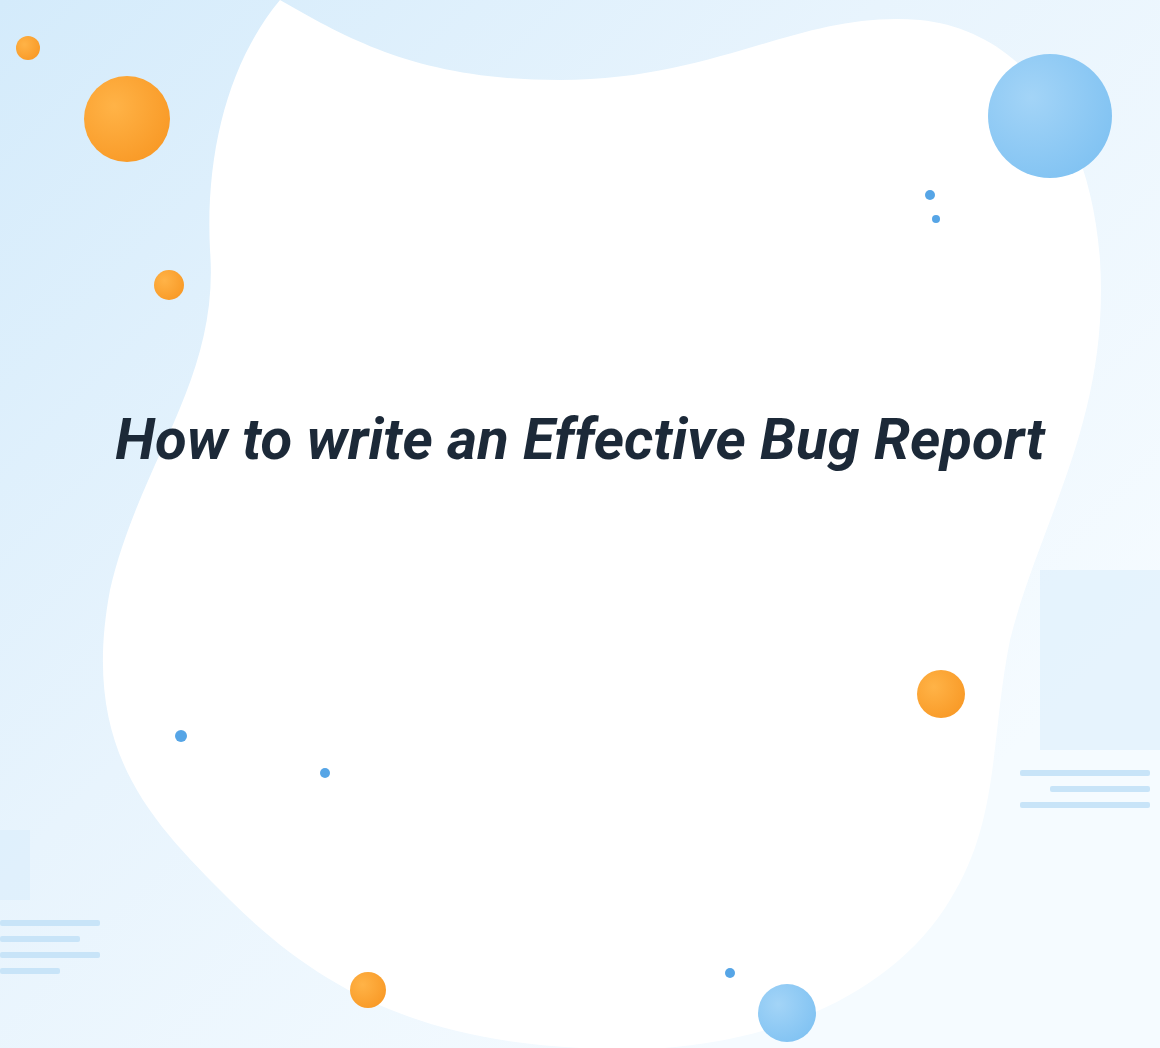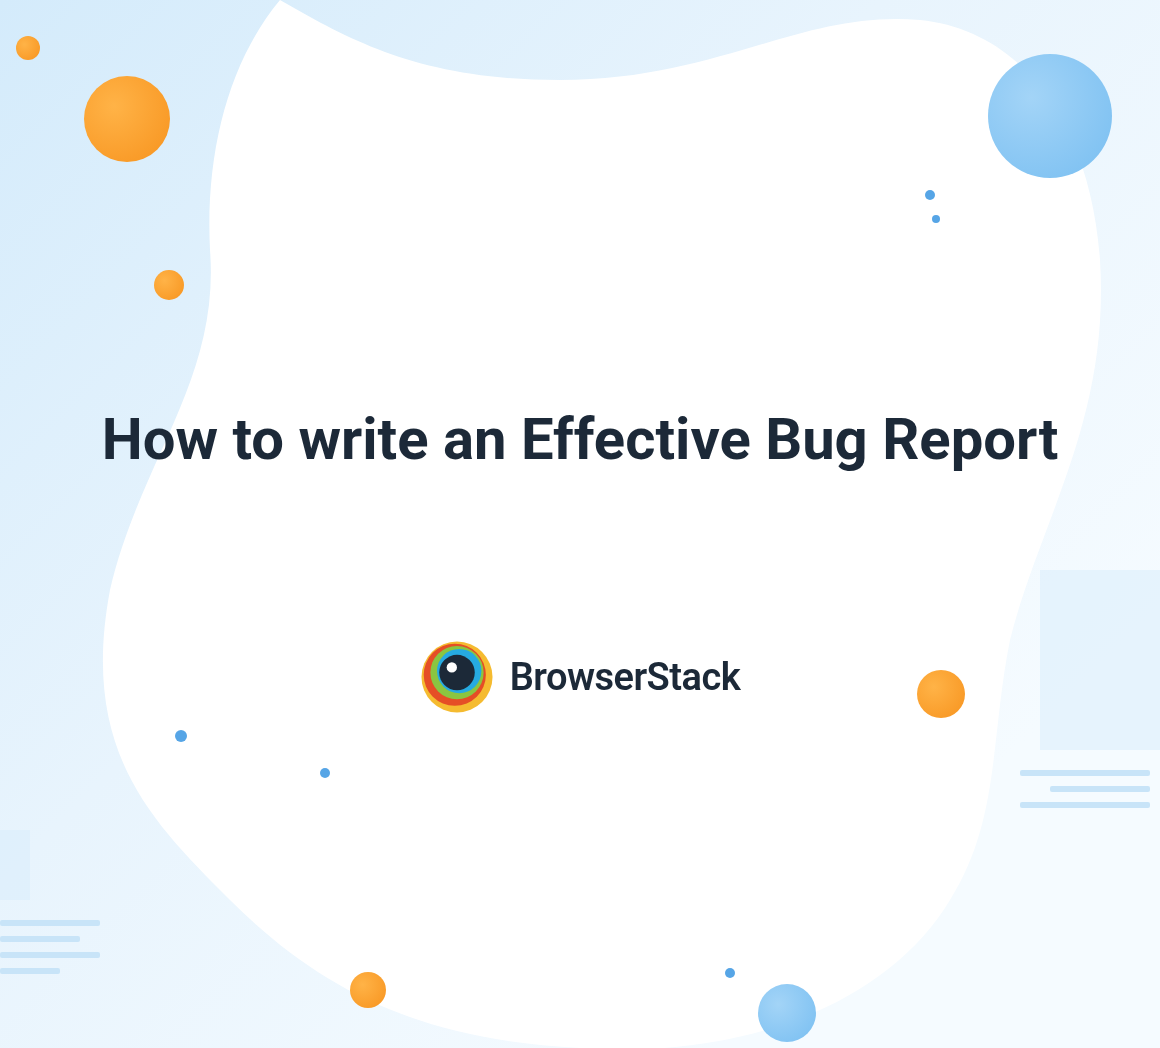--- a/index.html
+++ b/index.html
@@ -39,20 +39,21 @@
     .c-blue-lg { background: radial-gradient(circle at 35% 35%, #a3d4f7, #78bef1); }
     .c-blue-md { background: radial-gradient(circle at 35% 35%, #a3d4f7, #78bef1); }
     .c-blue-dot { background: #56a5e6; }
     .title-wrap {
       position: absolute;
       top: 400px;
       left: 0;
       width: 100%;
       text-align: center;
       padding: 0 100px;
+      font-style: italic;
     }
     .title {
       font-size: 58px;
       font-weight: 700;
       color: #1c2938;
       line-height: 1.35;
     }
     .logo-wrap {
       position: absolute;
       top: 640px;
@@ -137,27 +138,14 @@
   <div class="circle c-blue-dot" style="left:320px; top:768px; width:10px; height:10px;"></div>
   <div class="circle c-orange-md" style="right:195px; top:670px; width:48px; height:48px;"></div>
   <div class="circle c-orange-sm" style="left:350px; top:972px; width:36px; height:36px;"></div>
   <div class="circle c-blue-dot" style="left:725px; top:968px; width:10px; height:10px;"></div>
   <div class="circle c-blue-md" style="left:758px; top:984px; width:58px; height:58px;"></div>
 
   <div class="title-wrap">
     <h1 class="title">How to write an Effective Bug Report</h1>
   </div>
 
-  <div class="logo-wrap">
-    <div class="logo-icon">
-      <svg viewBox="0 0 100 100" width="74" height="74">
-        <circle cx="50" cy="50" r="48" fill="#f5bb30"></circle>
-        <circle cx="47" cy="47" r="42" fill="#e54e26"></circle>
-        <circle cx="50" cy="44" r="36" fill="#8bc540"></circle>
-        <circle cx="53" cy="42" r="30" fill="#26aae1"></circle>
-        <circle cx="50" cy="44" r="24" fill="#1c2938"></circle>
-        <circle cx="43" cy="37" r="7" fill="#ffffff"></circle>
-      </svg>
-    </div>
-    <span class="logo-text">BrowserStack</span>
-  </div>
 
 </div>
 
 </body></html>

